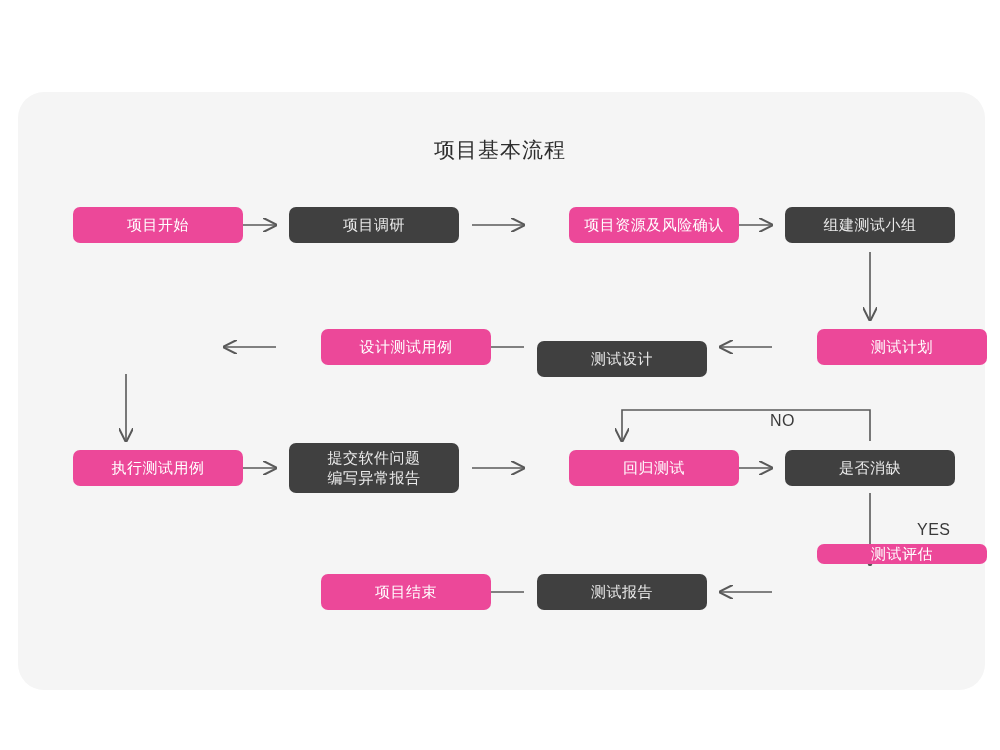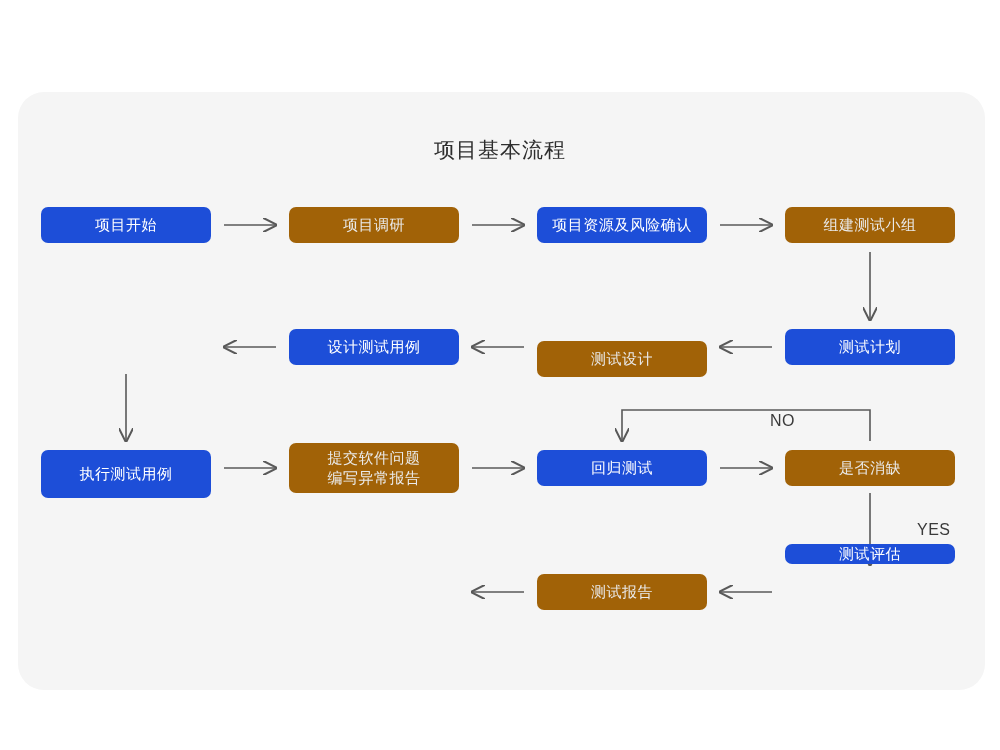--- a/index.html
+++ b/index.html
@@ -63,22 +63,22 @@
     display: flex;
     align-items: center;
     justify-content: center;
     text-align: center;
     font-size: 15px;
     line-height: 20px;
     letter-spacing: 0.5px;
     color: #ffffff;
     white-space: pre-line;
   }
-  .node.purple { background: #1d4ed8; }
-  .node.gray   { background: #a16207; color: #eaeaea; }
+  .node.purple { background: #ec4899; margin-left: 32px; }
+  .node.gray   { background: #404040; color: #eaeaea; }
 
   
   .edge-label {
     position: absolute;
     font-size: 16px;
     color: #3a3a3a;
     letter-spacing: 0.5px;
     line-height: 18px;
     margin-left: 40px;
   }
@@ -127,25 +127,26 @@
 
   <div class="node purple" style="left:41px;  top:207px; width:170px; height:36px;">项目开始</div>
   <div class="node gray" style="left:289px; top:207px; width:170px; height:36px;">项目调研</div>
   <div class="node purple" style="left:537px; top:207px; width:170px; height:36px;">项目资源及风险确认</div>
   <div class="node gray" style="left:785px; top:207px; width:170px; height:36px;">组建测试小组</div>
 
   <div class="node purple" style="left:289px; top:329px; width:170px; height:36px;font-family:Liberation Serif, serif;">设计测试用例</div>
   <div class="node gray" style="left:537px; top:329px; width:170px; height:36px;margin-top:12px;">测试设计</div>
   <div class="node purple" style="left:785px; top:329px; width:170px; height:36px;">测试计划</div>
 
-  <div class="node purple" style="left:41px;  top:450px; width:170px; height:48px;">执行测试用例</div>
+  <div class="node purple" style="left:41px;  top:450px; width:170px; height:36px;">执行测试用例</div>
   <div class="node gray" style="left:289px; top:443px; width:170px; height:50px;">提交软件问题
 编写异常报告</div>
   <div class="node purple" style="left:537px; top:450px; width:170px; height:36px;">回归测试</div>
   <div class="node gray" style="left:785px; top:450px; width:170px; height:36px;">是否消缺</div>
 
+  <div class="node purple" style="left:289px; top:574px; width:170px; height:36px;">项目结束</div>
   <div class="node gray" style="left:537px; top:574px; width:170px; height:36px;">测试报告</div>
   <div class="node purple" style="left:785px; top:544px; width:170px; height:20px;">测试评估</div>
 
   <div class="edge-label" style="left:730px; top:412px;">NO</div>
   <div class="edge-label" style="left:877px; top:521px;">YES</div>
 
 </div>
 
 </body></html>

